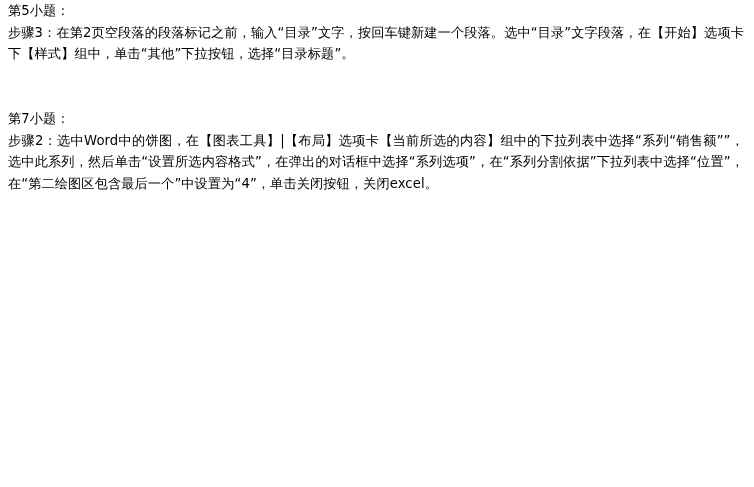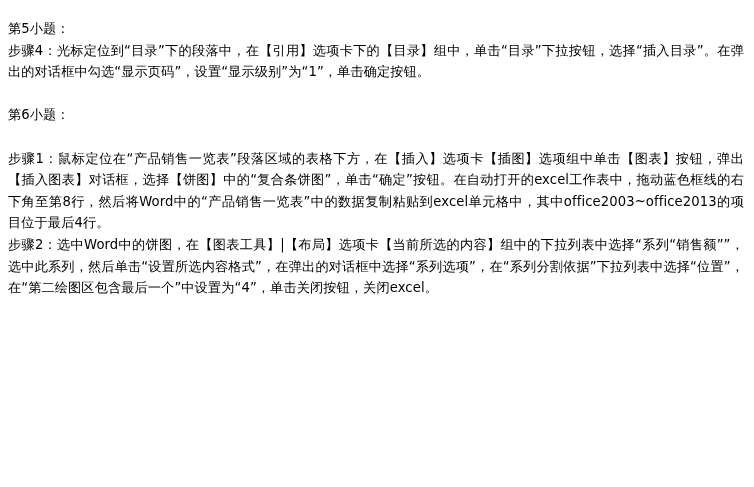--- a/index.html
+++ b/index.html
@@ -11,21 +11,21 @@
     width: 754px;
     height: 487px;
     overflow: hidden;
     font-family: "DejaVu Sans", "Liberation Sans", sans-serif;
     color: #000000;
   }
   .page {
     width: 754px;
     height: 487px;
     box-sizing: border-box;
-    padding: 18px 10px 0 8px;
+    padding: 0 10px 0 8px;
     background: #ffffff;
   }
   .block {
     margin: 0 0 0 0;
   }
   .para {
     font-size: 13.2px;
     line-height: 21.6px;
     letter-spacing: 0.1px;
     text-align: justify;
@@ -38,29 +38,28 @@
     height: 21.6px;
   }
 </style>
 </head>
 <body>
 
 <div class="page">
 
   <div class="block">
     <p class="para">第5小题：</p>
-    <p class="para">步骤4：光标定位到“目录”下的段落中，在【引用】选项卡下的【目录】组中，单击“目录”下拉按钮，选择“插入目录”。在弹出的对话框中勾选“显示页码”，设置“显示级别”为“1”，单击确定按钮。</p>
+    <p class="para">步骤3：在第2页空段落的段落标记之前，输入“目录”文字，按回车键新建一个段落。选中“目录”文字段落，在【开始】选项卡下【样式】组中，单击“其他”下拉按钮，选择“目录标题”。</p>
   </div>
 
   <div class="spacer"></div>
 
   <div class="block">
-    <p class="para">第6小题：</p>
   </div>
 
   <div class="spacer"></div>
 
   <div class="block">
-    <p class="para">步骤1：鼠标定位在“产品销售一览表”段落区域的表格下方，在【插入】选项卡【插图】选项组中单击【图表】按钮，弹出【插入图表】对话框，选择【饼图】中的“复合条饼图”，单击“确定”按钮。在自动打开的excel工作表中，拖动蓝色框线的右下角至第8行，然后将Word中的“产品销售一览表”中的数据复制粘贴到excel单元格中，其中office2003~office2013的项目位于最后4行。</p>
+    <p class="para">第7小题：</p>
     <p class="para">步骤2：选中Word中的饼图，在【图表工具】|【布局】选项卡【当前所选的内容】组中的下拉列表中选择“系列“销售额””，选中此系列，然后单击“设置所选内容格式”，在弹出的对话框中选择“系列选项”，在“系列分割依据”下拉列表中选择“位置”，在“第二绘图区包含最后一个”中设置为“4”，单击关闭按钮，关闭excel。</p>
   </div>
 
 </div>
 
 </body></html>

